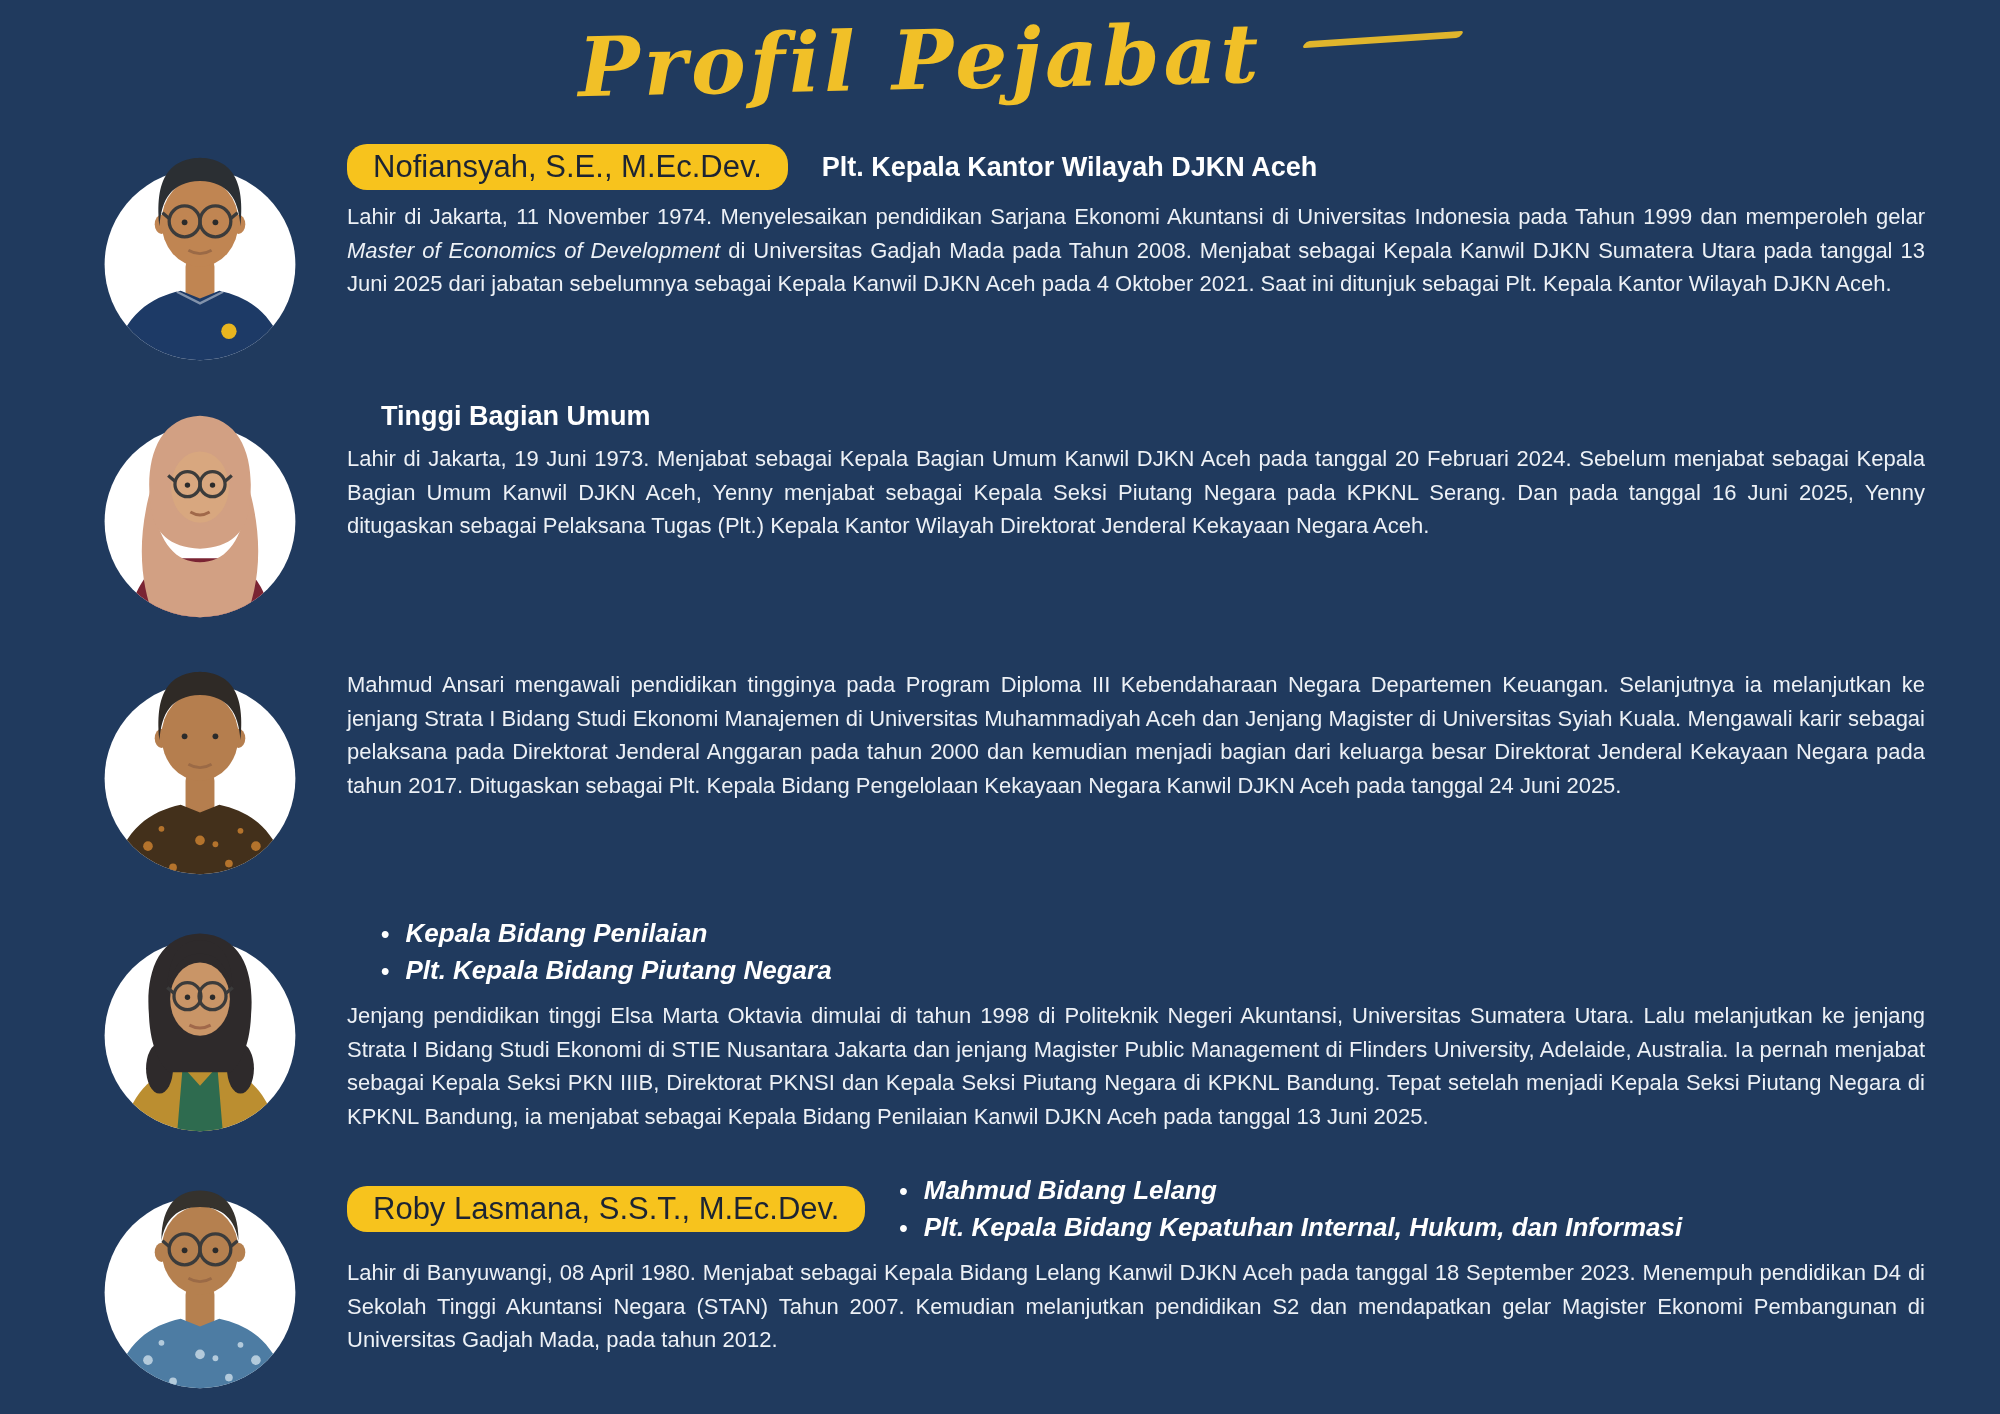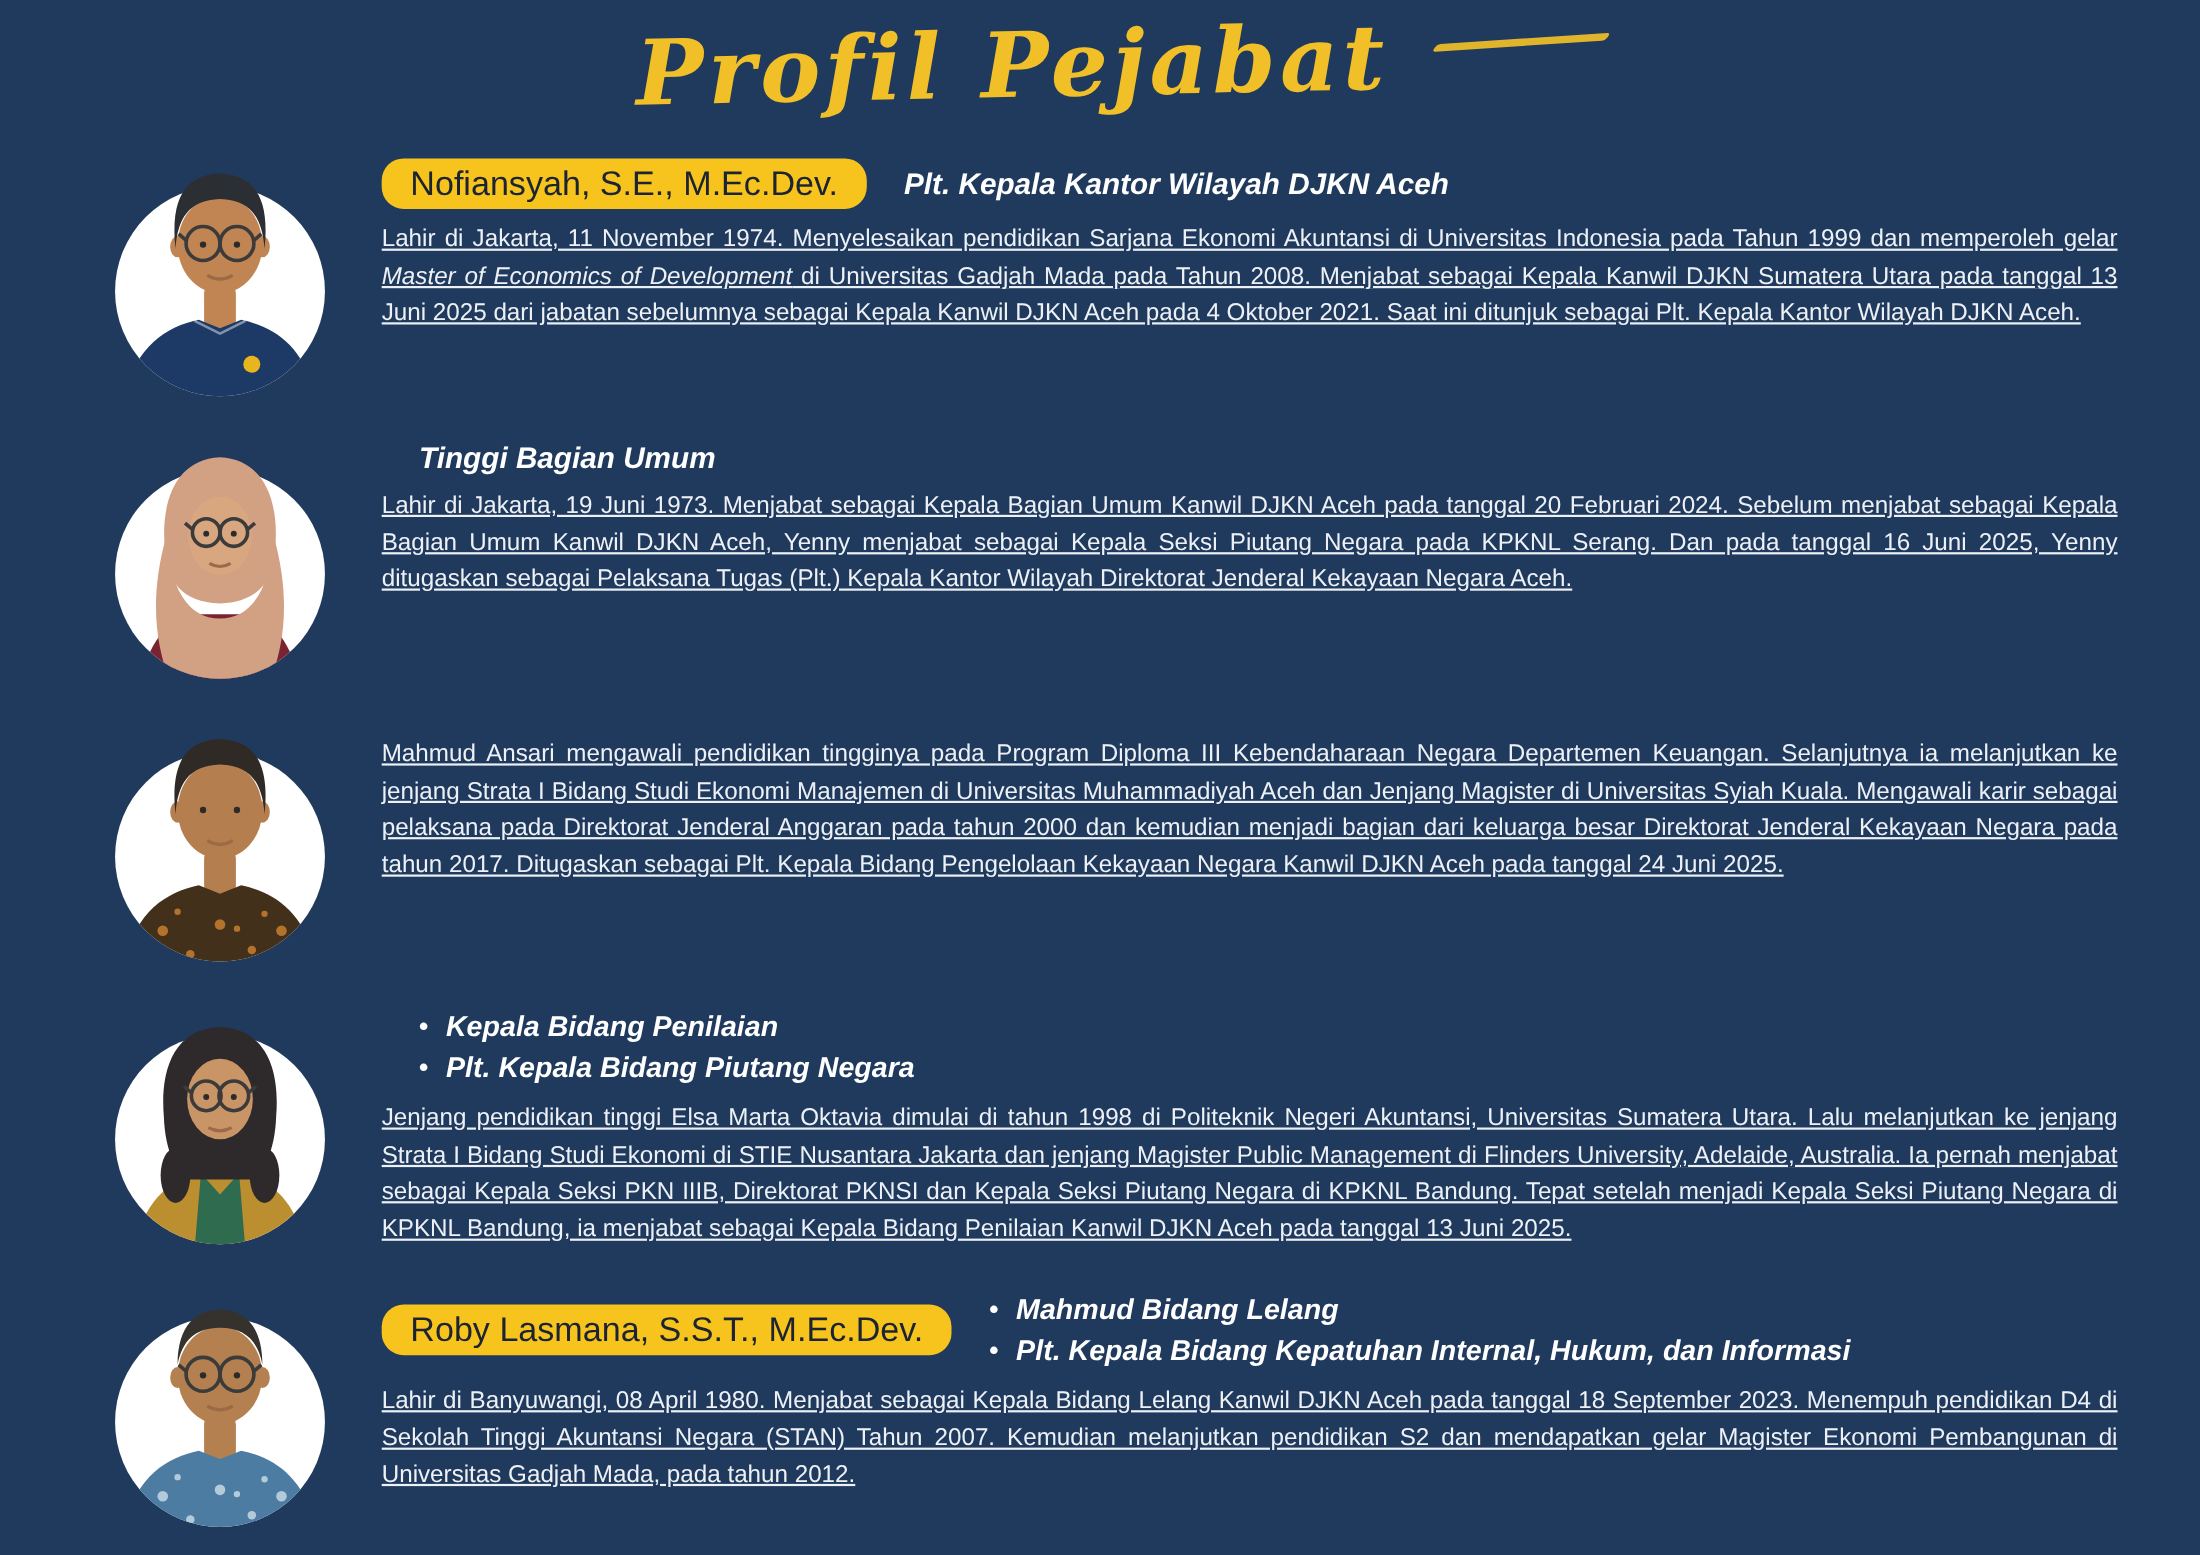--- a/index.html
+++ b/index.html
@@ -71,21 +71,20 @@
     font-weight: 500;
     height: 46px;
     padding: 0 26px;
     border-radius: 20px;
     white-space: nowrap;
   }
   .roles { margin-left: 34px; }
   .role-inline {
     color: #ffffff;
     font-weight: 700;
-    font-style: italic;
     font-size: 27px;
   }
   .roles-list { list-style: none; margin: 0; padding: 0; }
   .role-item {
     display: flex;
     align-items: center;
     color: #ffffff;
     font-weight: 700;
     font-style: italic;
     font-size: 26px;
@@ -95,21 +94,20 @@
     font-style: normal;
     font-size: 24px;
     margin-right: 16px;
   }
   .bio {
     margin: 10px 0 0 0;
     color: #edf1f6;
     font-size: 22px;
     line-height: 33.5px;
     text-align: justify;
-    text-decoration: underline;
   }
 </style>
 </head>
 <body>
 
 <div class="page">
   <header class="title-wrap">
     <h1 class="page-title">Profil Pejabat</h1><span class="brush"></span>
   </header>
   <main class="profiles">

